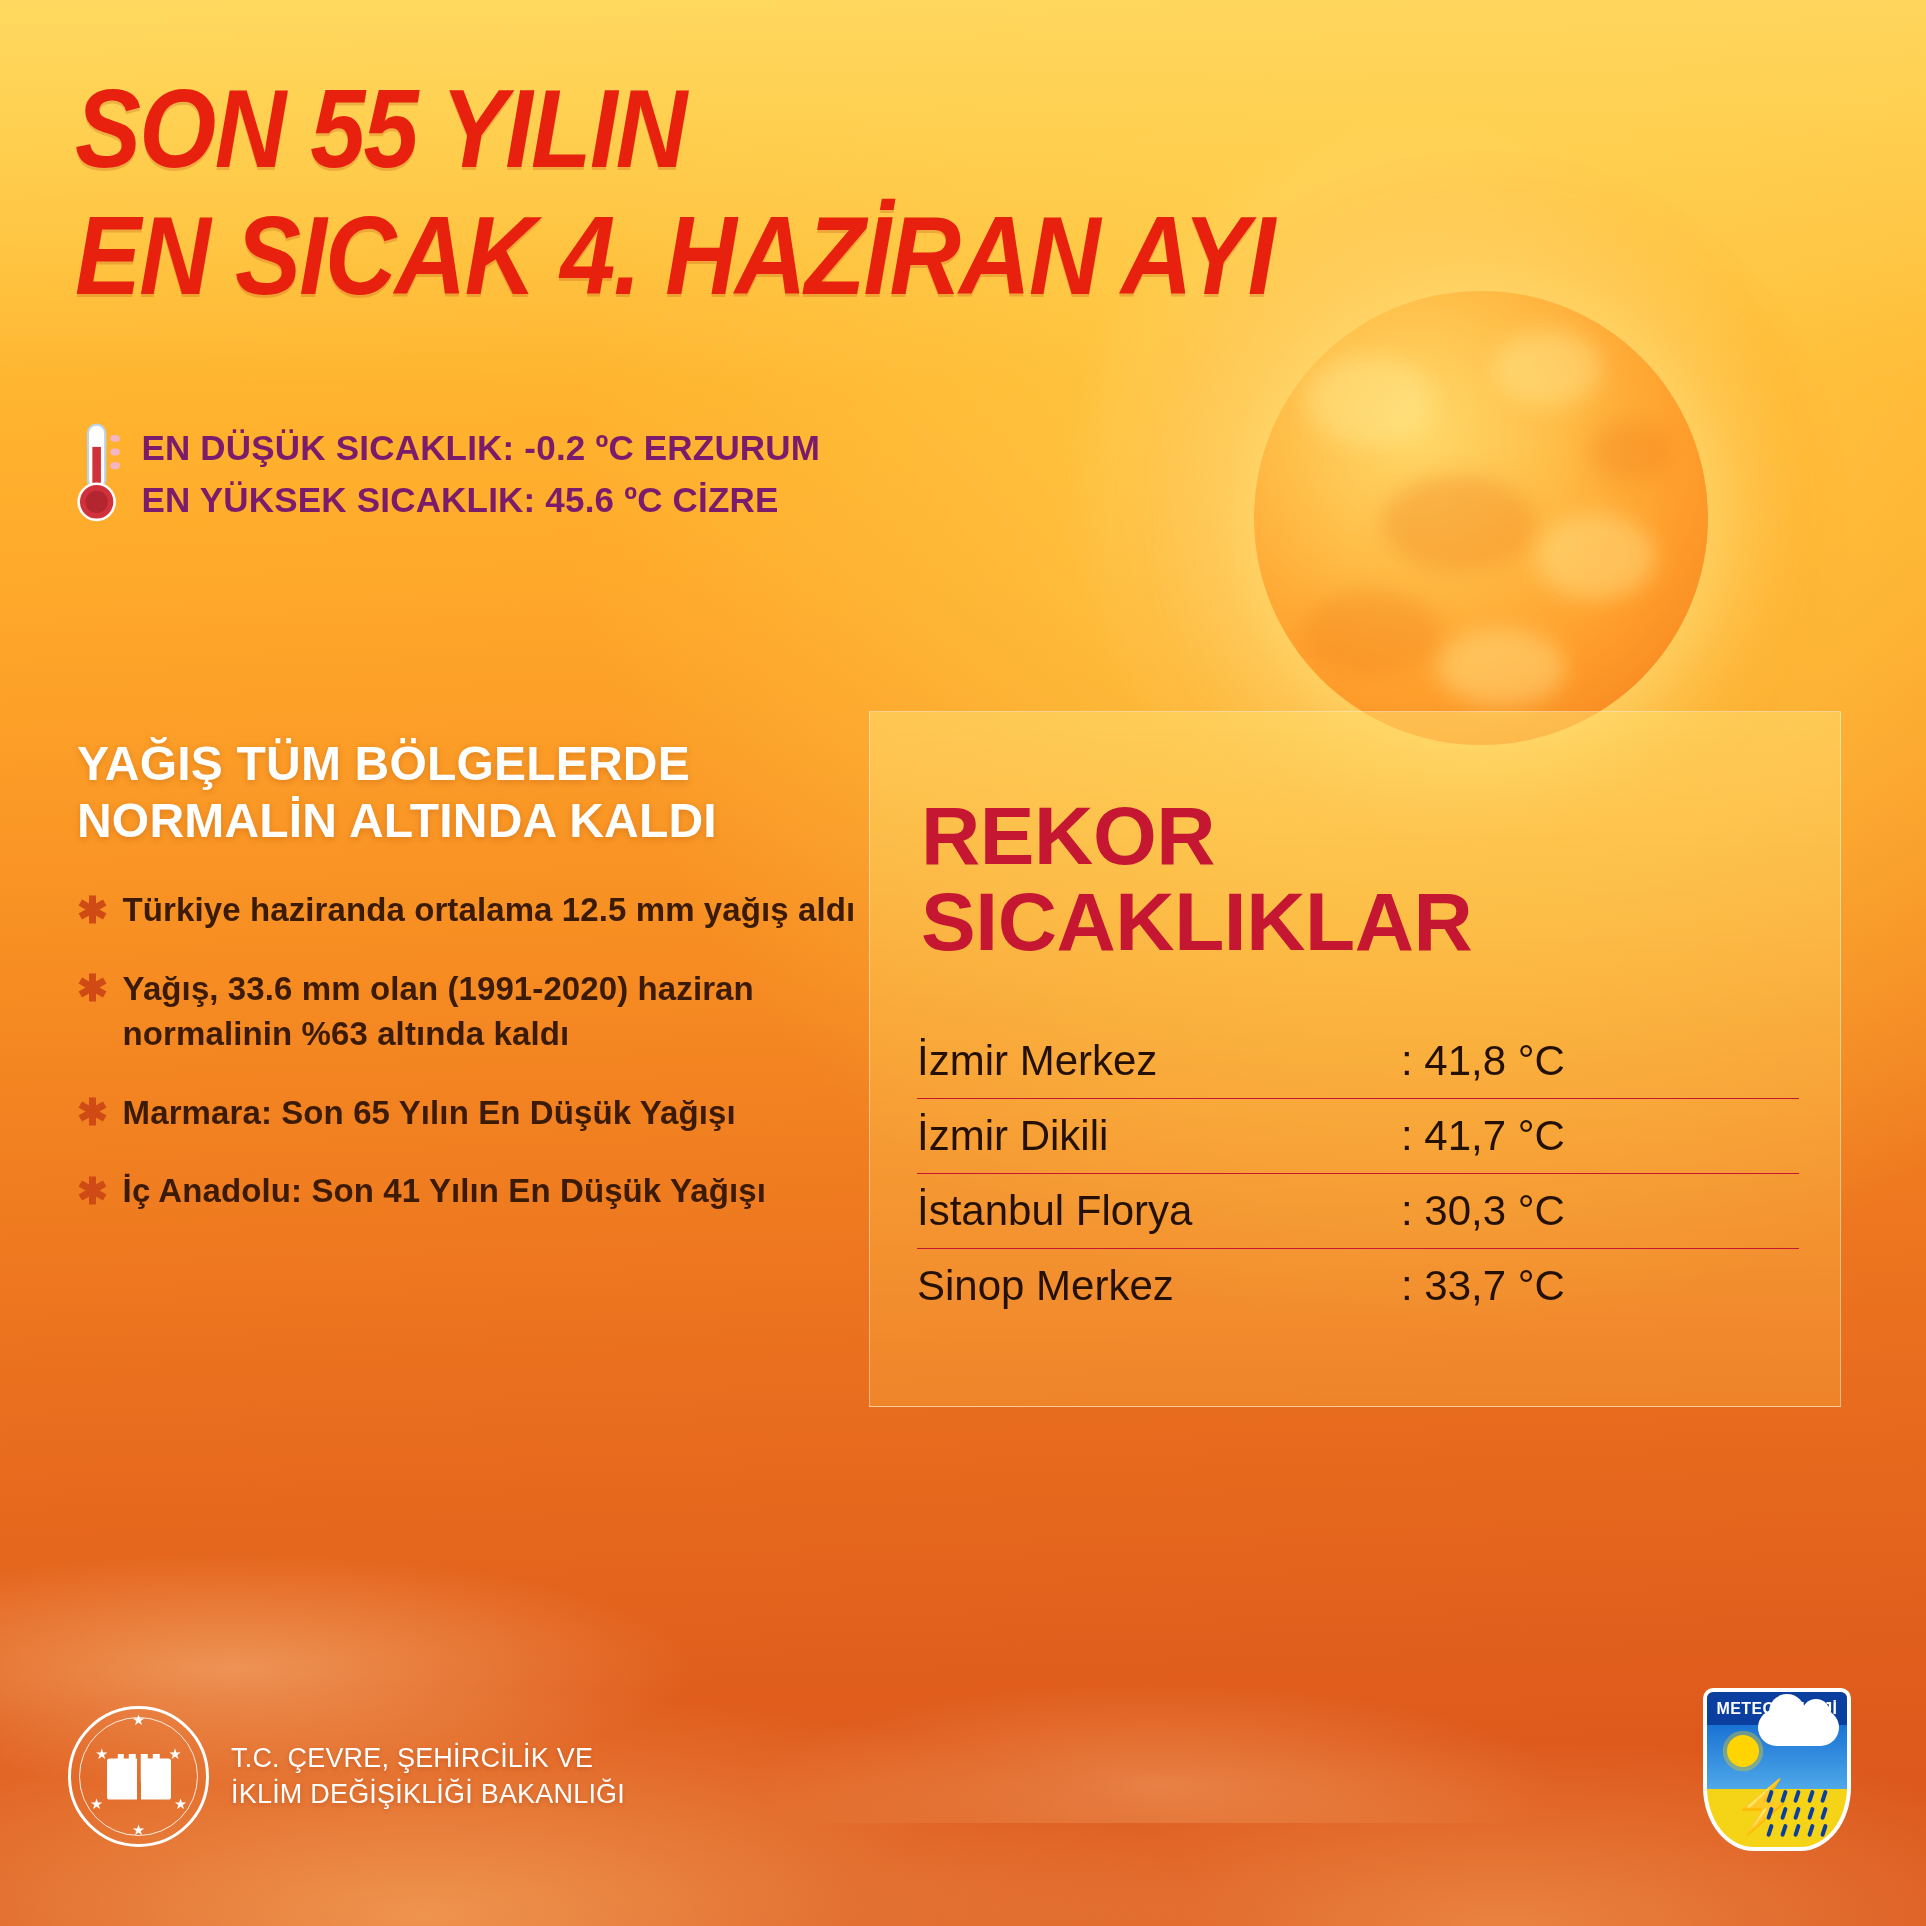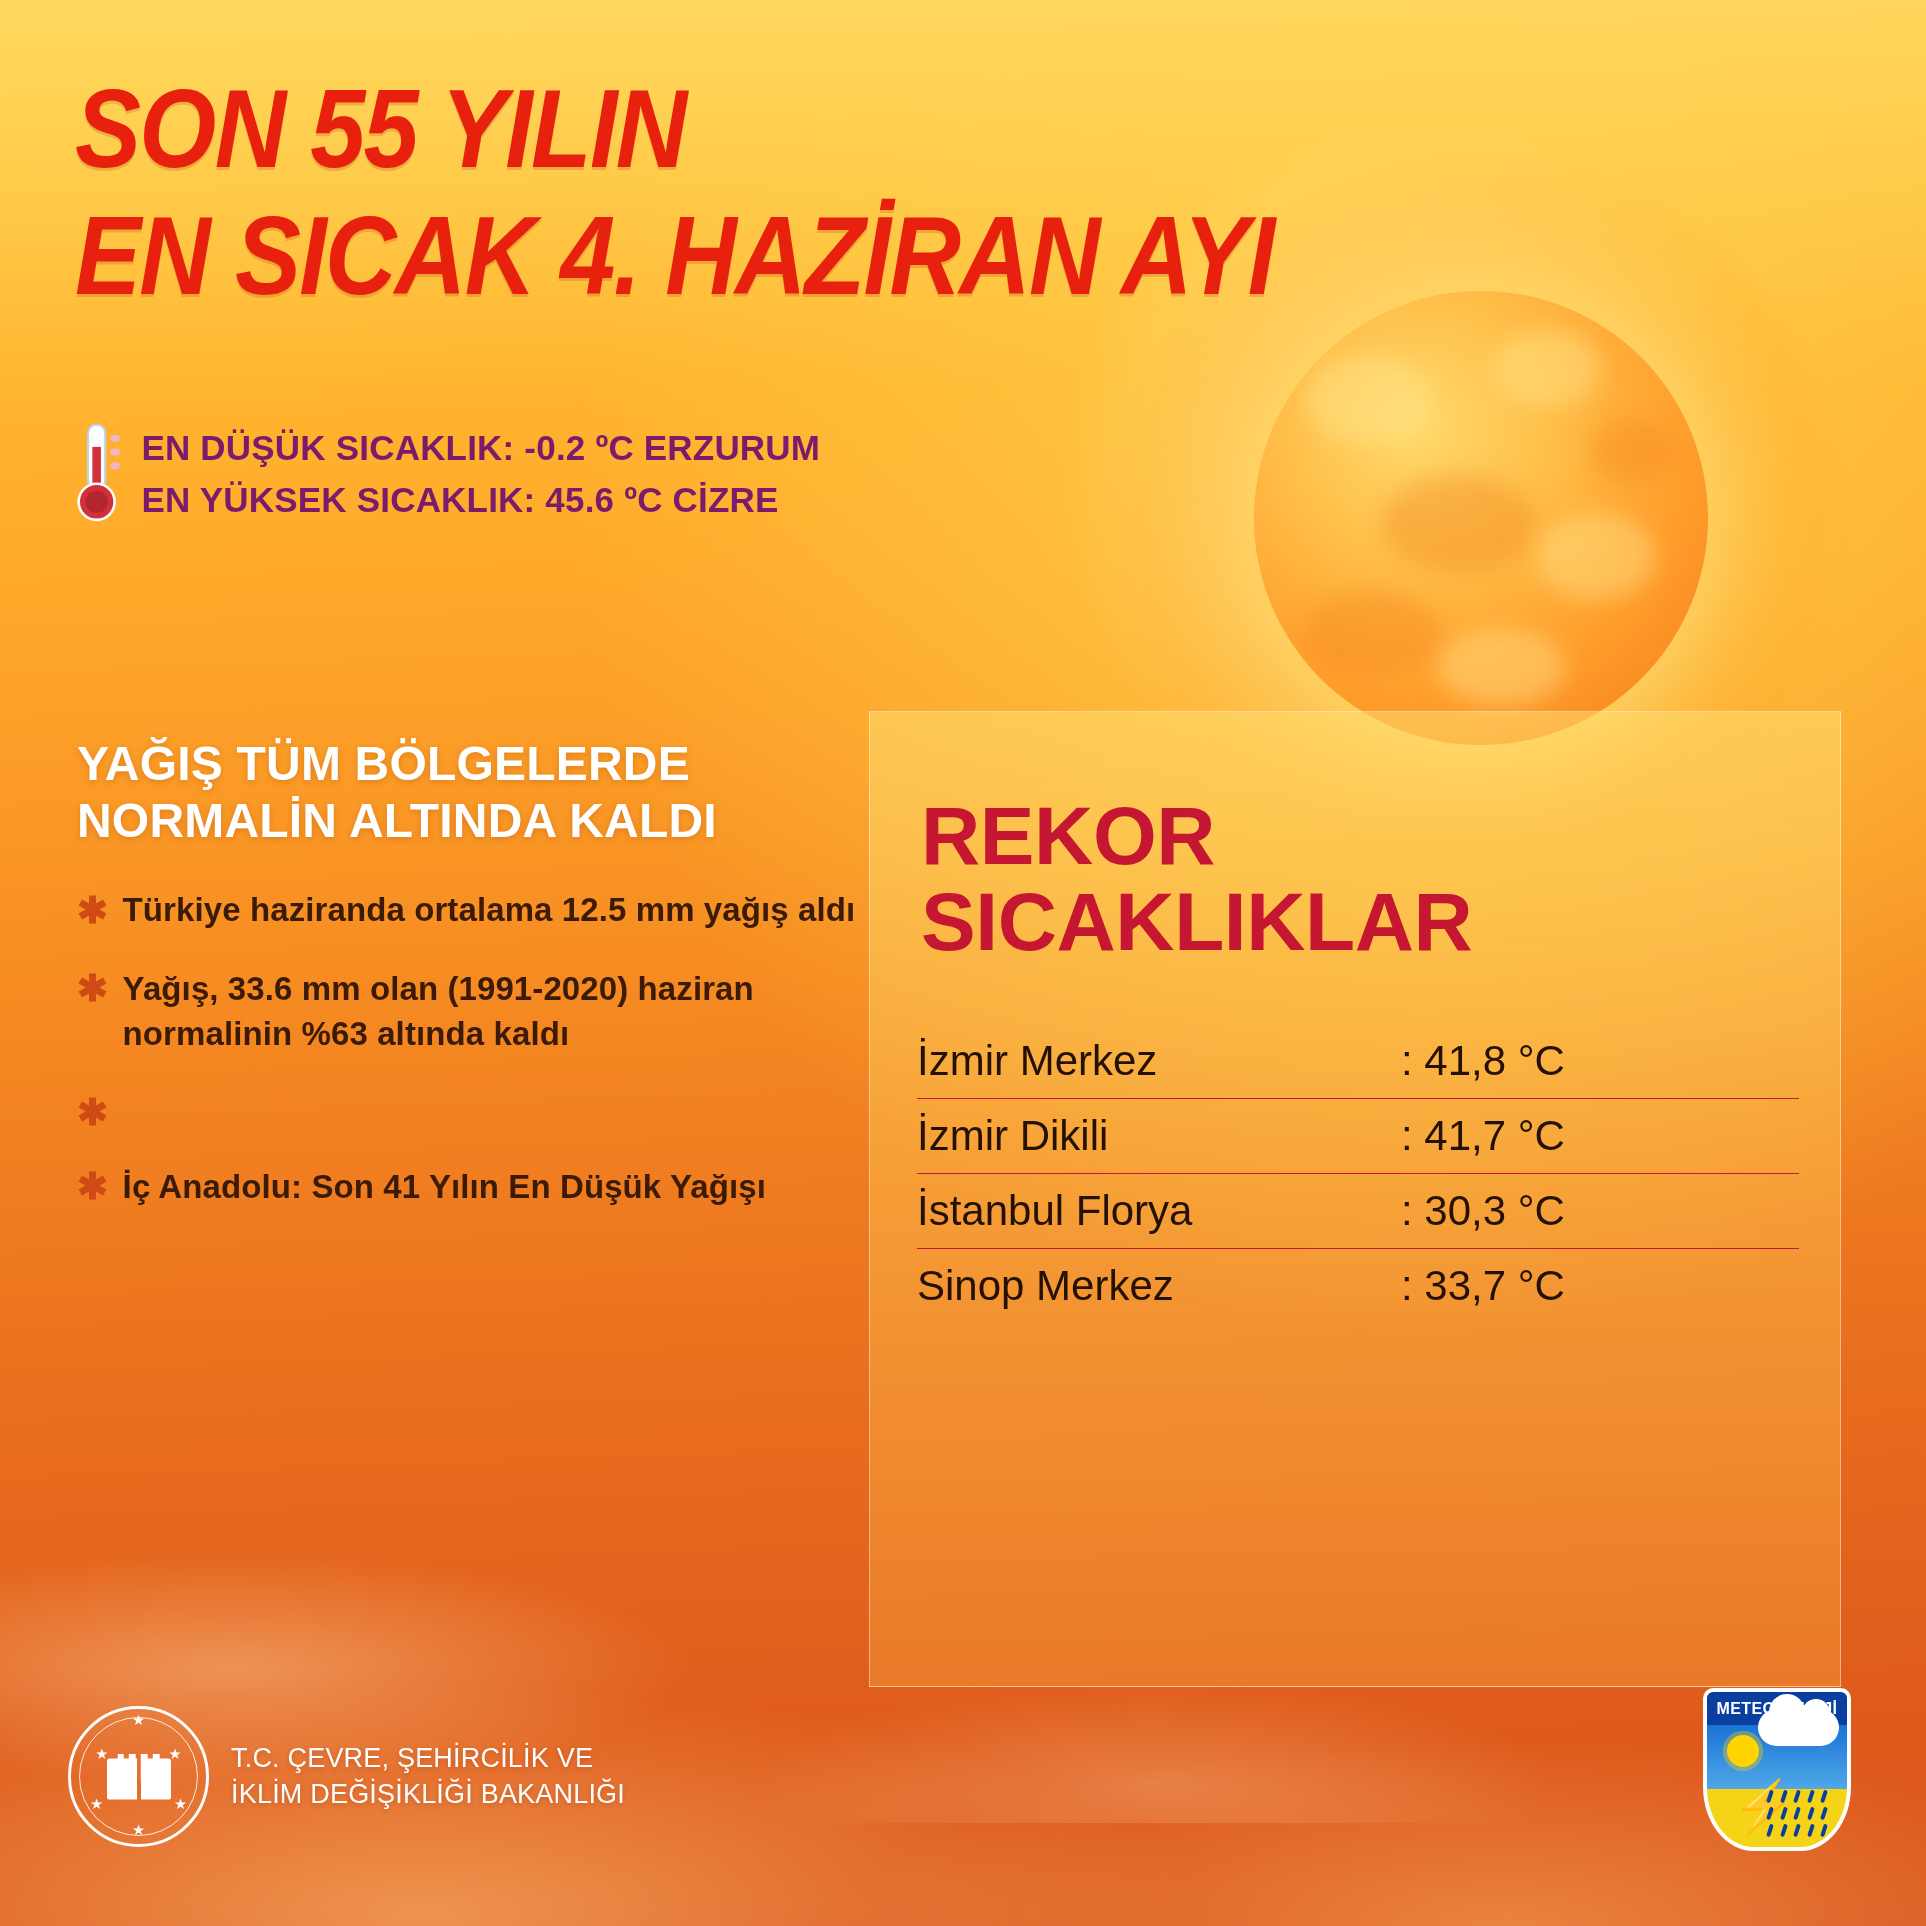--- a/index.html
+++ b/index.html
@@ -192,21 +192,21 @@
     line-height: 1.38;
     letter-spacing: 0.1px;
   }
 
   
   #panel {
     position: absolute;
     left: 869px;
     top: 711px;
     width: 972px;
-    height: 976px;
+    height: 696px;
     background: linear-gradient(180deg, rgba(255,222,110,0.55) 0%, rgba(255,205,85,0.42) 45%, rgba(255,186,70,0.30) 100%);
     border: 1.7px solid rgba(255,255,255,0.42);
     box-sizing: border-box;
   }
   #panel-title {
     position: absolute;
     left: 51px;
     top: 81px;
     width: 882px;
     color: #c51632;
@@ -463,20 +463,21 @@
       <div class="bullet">
         <div class="bullet-star">✱</div>
         <div class="bullet-text">Türkiye haziranda ortalama 12.5 mm yağış aldı</div>
       </div>
       <div class="bullet">
         <div class="bullet-star">✱</div>
         <div class="bullet-text">Yağış, 33.6 mm olan (1991-2020) haziran normalinin %63 altında kaldı</div>
       </div>
       <div class="bullet">
         <div class="bullet-star">✱</div>
+        <div class="bullet-text">Marmara: Son 65 Yılın En Düşük Yağışı</div>
       </div>
       <div class="bullet">
         <div class="bullet-star">✱</div>
         <div class="bullet-text">İç Anadolu: Son 41 Yılın En Düşük Yağışı</div>
       </div>
     </div>
   </div>
 
   <div id="panel">
     <div id="panel-title">

